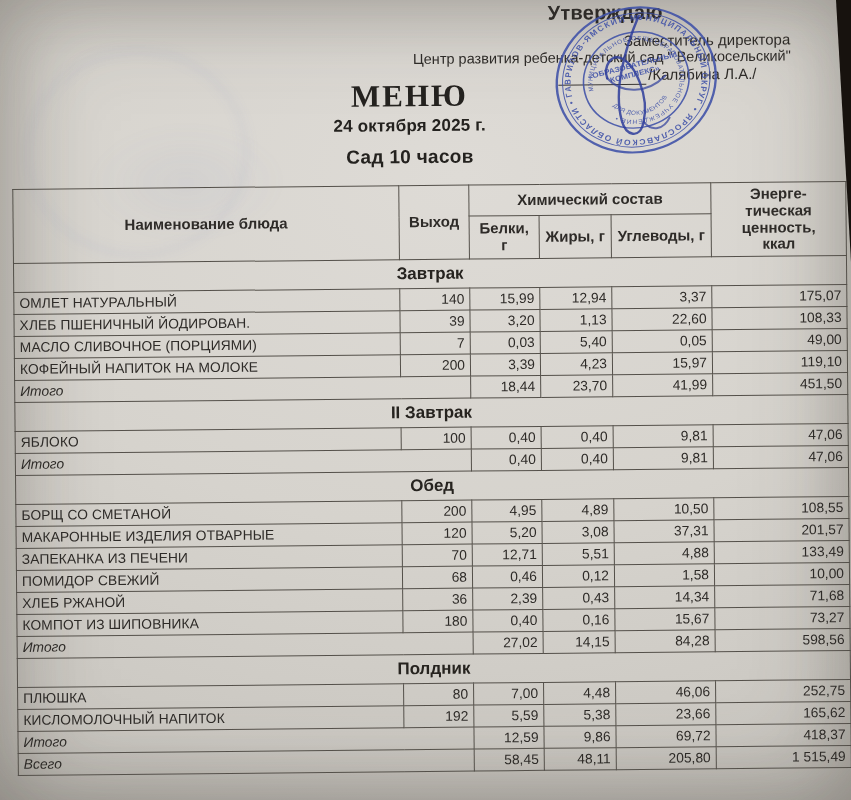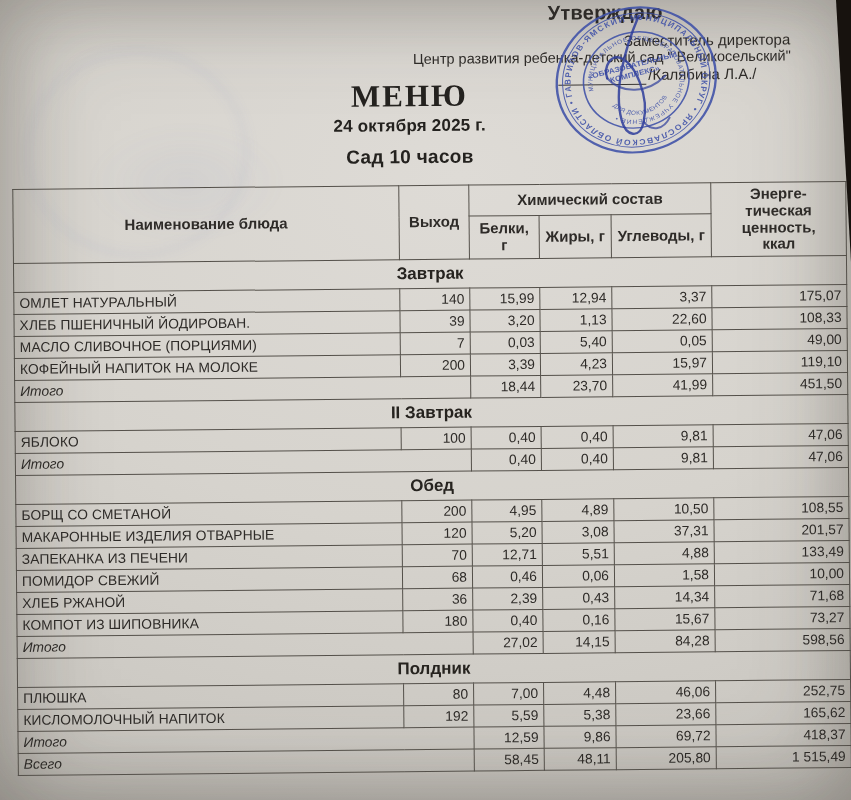--- a/index.html
+++ b/index.html
@@ -228,21 +228,21 @@
             <td class="c-num">70</td>
             <td class="c-num">12,71</td>
             <td class="c-num">5,51</td>
             <td class="c-num">4,88</td>
             <td class="c-num">133,49</td>
           </tr>
           <tr class="dish-row">
             <td class="c-name">ПОМИДОР СВЕЖИЙ</td>
             <td class="c-num">68</td>
             <td class="c-num">0,46</td>
-            <td class="c-num">0,06</td>
+            <td class="c-num">0,12</td>
             <td class="c-num">1,58</td>
             <td class="c-num">10,00</td>
           </tr>
           <tr class="dish-row">
             <td class="c-name">ХЛЕБ РЖАНОЙ</td>
             <td class="c-num">36</td>
             <td class="c-num">2,39</td>
             <td class="c-num">0,43</td>
             <td class="c-num">14,34</td>
             <td class="c-num">71,68</td>

